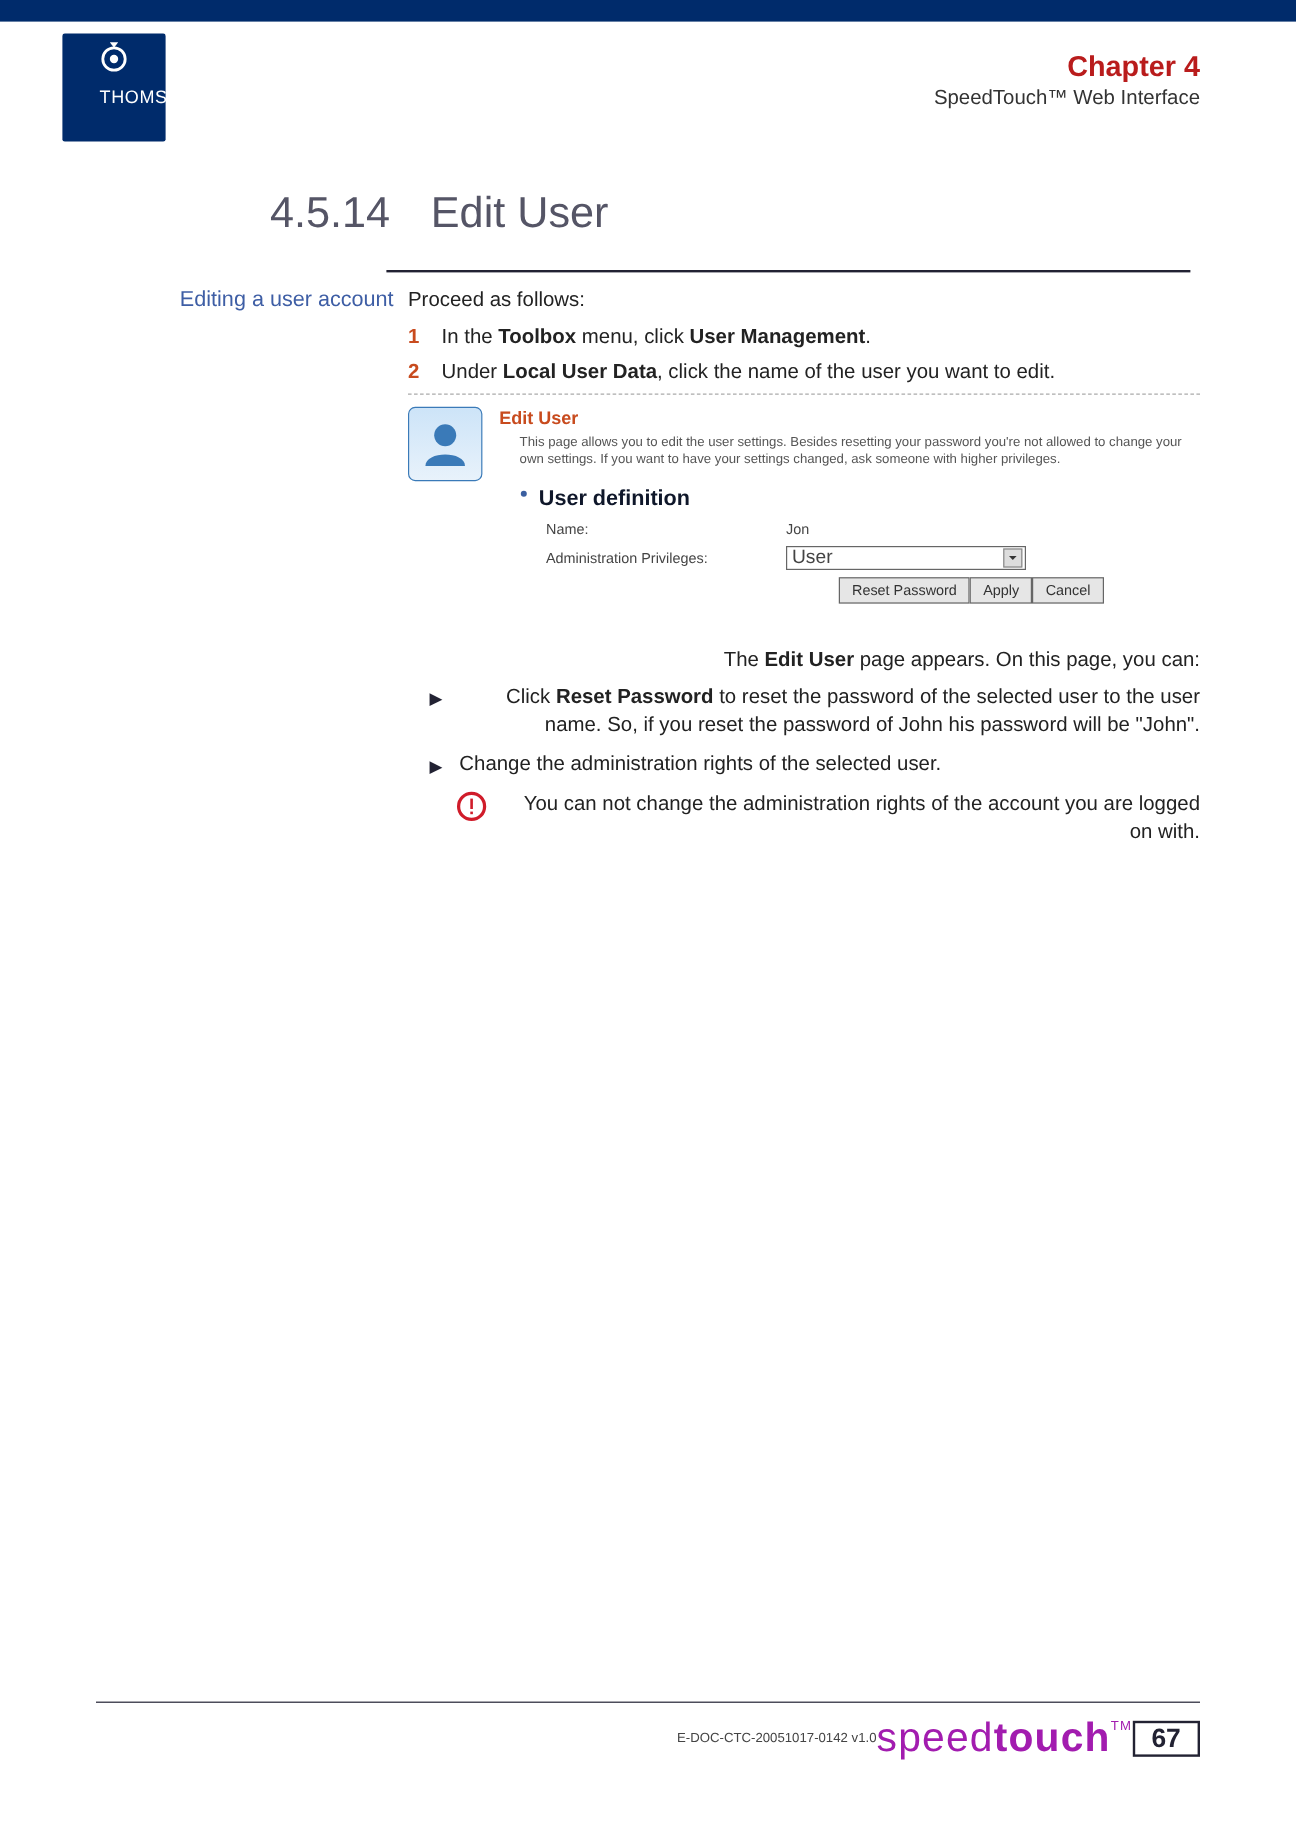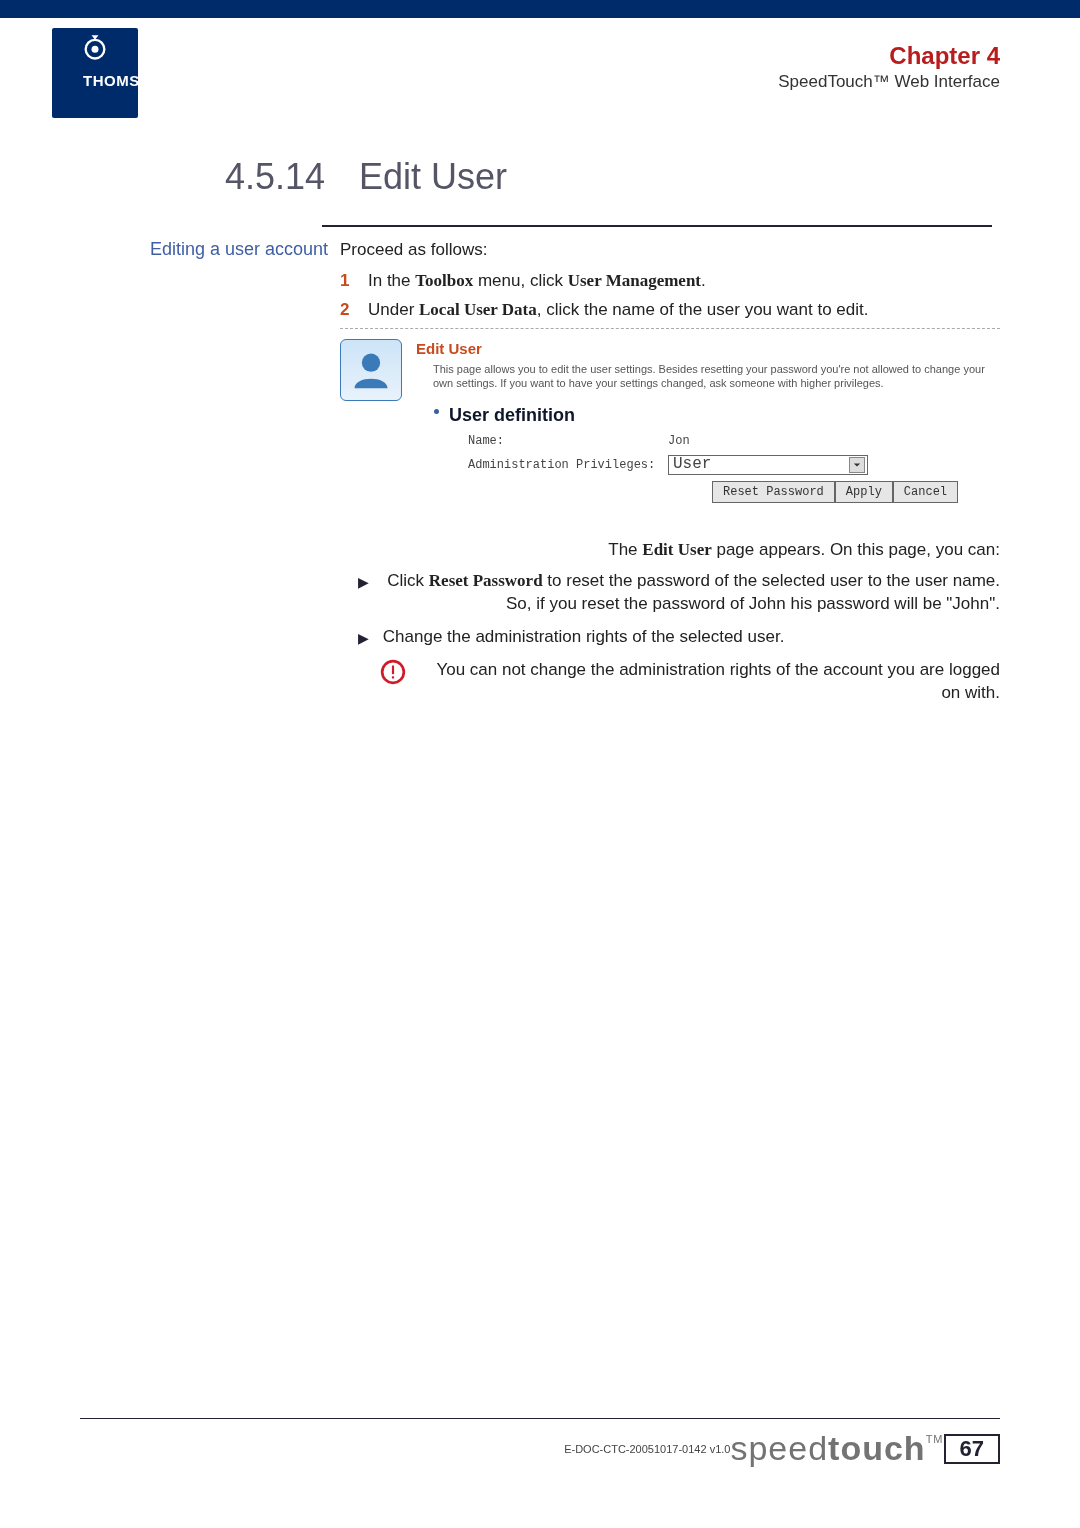--- a/index.html
+++ b/index.html
@@ -27,21 +27,21 @@
     border-radius: 2px;
     padding-top: 6px;
   }
   .logo-symbol {
     width: 28px;
     height: 28px;
     margin: 0 auto 6px;
   }
   .logo-text {
     font-size: 15px;
-    font-weight: bold;
+    font-weight: normal;
     letter-spacing: 0.5px;
     color: #fff;
     margin-left: 31px;
   }
   .header-right {
     position: absolute;
     right: 80px;
     top: 42px;
     text-align: right;
   }
@@ -101,21 +101,21 @@
     align-items: flex-start;
     margin-bottom: 6px;
   }
   .step-num {
     color: #c84b1e;
     font-weight: bold;
     width: 28px;
     flex-shrink: 0;
   }
   .step-text { flex: 1; }
-  .bold { font-weight: bold; font-family: Liberation Serif, serif; }
+  .bold { font-weight: bold; }
   .dashed-box {
     border-top: 1px dashed #aaa;
     margin-top: 6px;
     padding-top: 10px;
     width: 660px;
   }
   .ss-wrap {
     display: flex;
     gap: 14px;
   }
@@ -153,25 +153,24 @@
     width: 5px; height: 5px; background: #3a5fa0; border-radius: 50%;
     margin-top: 6px; margin-right: 10px;
     flex-shrink: 0;
   }
   .ud-label {
     color: #0f172a;
     font-weight: bold;
     font-size: 18px;
   }
   .def-table {
-    margin-left: 52px;
+    margin-left: 39px;
     margin-top: 6px;
     font-size: 12px;
     color: #444;
-    font-family: Liberation Mono, monospace;
   }
   .def-row { display: flex; align-items: center; margin-bottom: 6px; }
   .def-key { width: 200px; }
   .def-val { }
   .select-mock {
     display: inline-flex;
     align-items: center;
     justify-content: space-between;
     border: 1px solid #666;
     background: #fff;
@@ -242,21 +241,21 @@
     align-items: center;
     justify-content: flex-end;
     padding: 10px 80px 0;
   }
   .doc-id {
     font-size: 11px;
     color: #444;
   }
   .brand {
     font-size: 34px;
-    color: #737373;
+    color: #a21caf;
     font-weight: 300;
     letter-spacing: 1px;
     position: relative;
   }
   .brand .b2 { font-weight: bold; }
   .brand sup { font-size: 11px; vertical-align: top; position: relative; top: 4px; }
   .page-num-box {
     border: 2px solid #223;
     padding: 0 14px;
     font-size: 22px;

